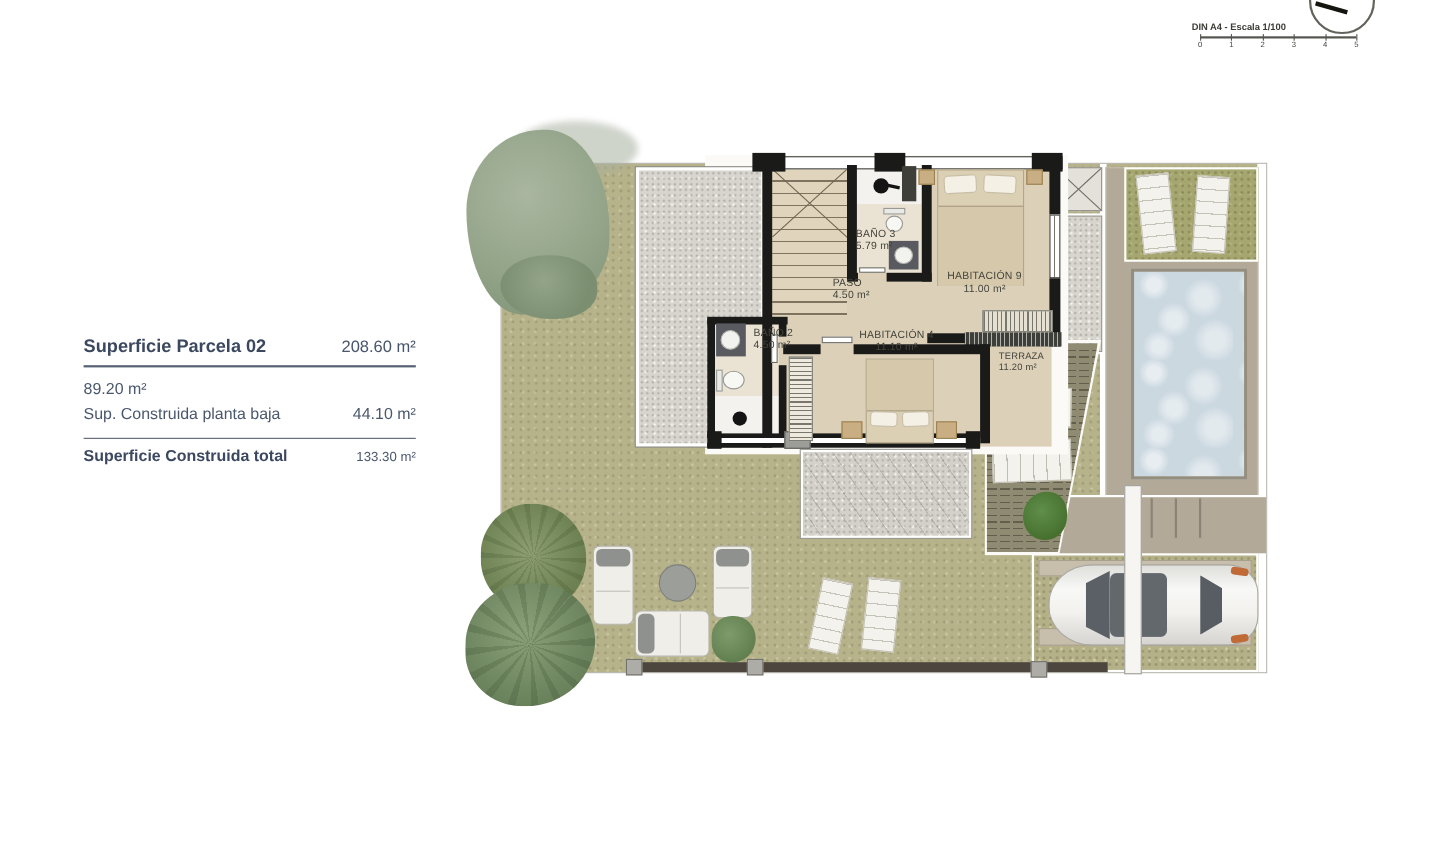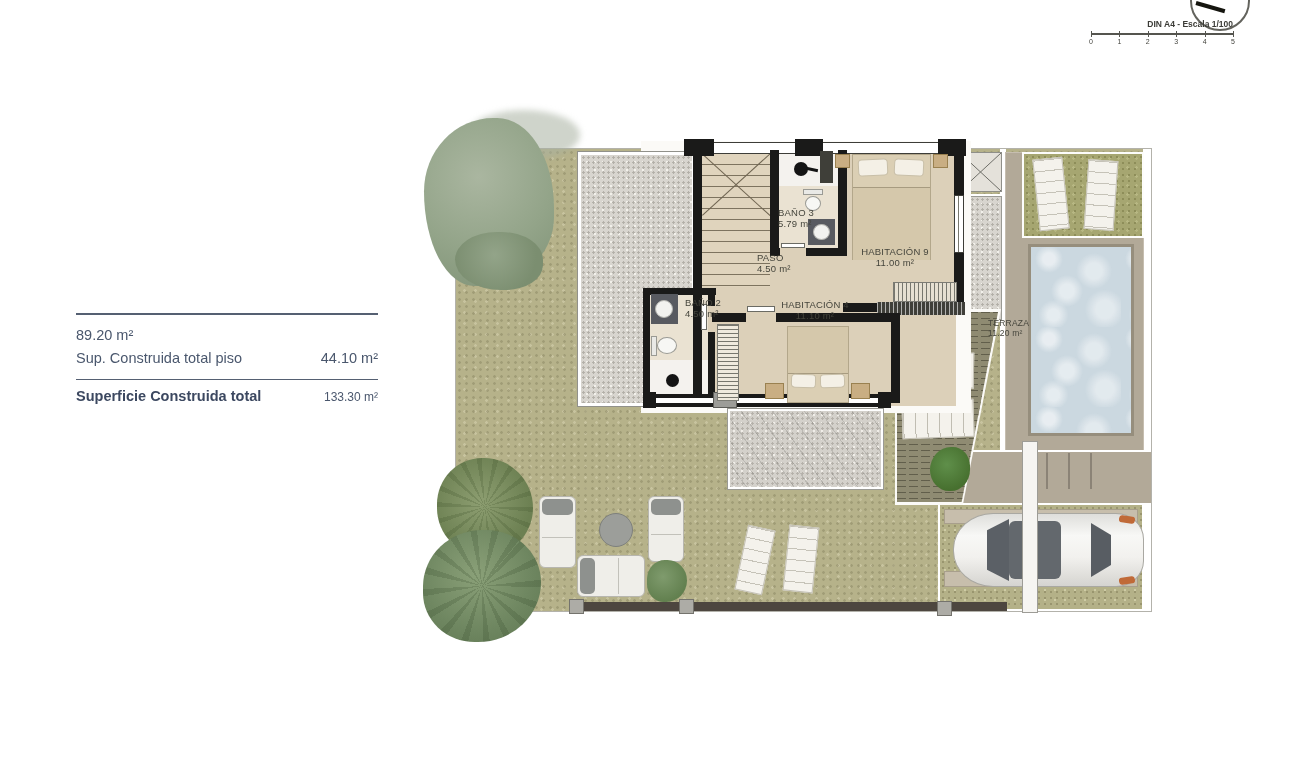--- a/index.html
+++ b/index.html
@@ -67,46 +67,50 @@
   .panel .totval{font-size:12px;color:#4a576d;}
   .panel .note{font-size:14.5px;margin-top:17px;color:#4a576d;}
 </style>
 </head>
 <body>
 
 <div class="canvas">
 
   <div class="abs" style="left:1190px;top:-29px;width:56px;height:56px;border:2px solid #63635d;border-radius:50%;"></div>
   <div class="abs" style="left:1196px;top:1px;width:30px;height:4px;background:#15150f;transform:rotate(16deg);transform-origin:0 50%;"></div>
-  <div class="abs" style="left:1100px;top:19px;width:133px;text-align:right;font-size:8.5px;font-weight:bold;color:#3c3c37;">DIN A4 - Escala 1/100</div>
+  <div class="abs" style="left:1036px;top:19px;width:133px;text-align:right;font-size:8.5px;font-weight:bold;color:#3c3c37;">DIN A4 - Escala 1/100</div>
   <div class="abs" style="left:1091px;top:31px;width:142px;height:16px;">
     <div class="abs" style="left:0;top:2px;width:142px;height:2px;background:#55554f;"></div>
     <div class="abs" style="left:0;top:0;width:1px;height:6px;background:#55554f;"></div>
     <div class="abs" style="left:20%;top:0;width:1px;height:6px;background:#55554f;"></div>
     <div class="abs" style="left:40%;top:0;width:1px;height:6px;background:#55554f;"></div>
     <div class="abs" style="left:60%;top:0;width:1px;height:6px;background:#55554f;"></div>
     <div class="abs" style="left:80%;top:0;width:1px;height:6px;background:#55554f;"></div>
     <div class="abs" style="left:100%;top:0;width:1px;height:6px;background:#55554f;"></div>
     <div class="abs" style="left:0;top:7px;width:100%;height:8px;font-size:7px;color:#44443e;">
       <span class="abs" style="left:0;transform:translateX(-50%);">0</span>
       <span class="abs" style="left:20%;transform:translateX(-50%);">1</span>
       <span class="abs" style="left:40%;transform:translateX(-50%);">2</span>
       <span class="abs" style="left:60%;transform:translateX(-50%);">3</span>
       <span class="abs" style="left:80%;transform:translateX(-50%);">4</span>
       <span class="abs" style="left:100%;transform:translateX(-50%);">5</span>
     </div>
   </div>
 
   <div class="panel">
+    <div class="trow">
+      <span class="title">Superficie Parcela 02</span>
+      <span class="tval">208.60 m²</span>
+    </div>
     <div class="rule"></div>
     <div class="row">
       <span>89.20 m²</span>
     </div>
     <div class="row">
-      <span>Sup. Construida total piso</span>
+      <span>Sup. Construida planta baja</span>
       <span>44.10 m²</span>
     </div>
     <div class="rule2"></div>
     <div class="trow">
       <span class="totlabel">Superficie Construida total</span>
       <span class="totval">133.30 m²</span>
     </div>
   </div>
 
   <div class="abs garden" style="left:456px;top:149px;width:695px;height:462px;"></div>
@@ -232,21 +236,21 @@
     <div>11.00 m²</div>
   </div>
   <div class="rlabel" style="left:685px;top:297px;width:60px;">
     <div>BAÑO 2</div>
     <div>4.50 m²</div>
   </div>
   <div class="rlabel" style="left:762px;top:299px;width:106px;text-align:center;">
     <div>HABITACIÓN 4</div>
     <div>11.10 m²</div>
   </div>
-  <div class="rlabel" style="left:988px;top:318px;width:64px;font-size:8.5px;line-height:10px;">
+  <div class="rlabel" style="left:908px;top:318px;width:64px;font-size:8.5px;line-height:10px;">
     <div>TERRAZA</div>
     <div>11.20 m²</div>
   </div>
 
   <div class="sofa" style="left:539px;top:496px;width:37px;height:72px;">
     <div class="sofaback" style="left:2px;top:2px;width:31px;height:16px;"></div>
     <div class="abs" style="left:2px;top:40px;width:31px;height:1px;background:#c2c1ba;"></div>
   </div>
   <div class="abs" style="left:599px;top:513px;width:34px;height:34px;background:#9c9e9a;border:1px solid #7e807c;border-radius:50%;box-sizing:border-box;"></div>
   <div class="sofa" style="left:648px;top:496px;width:36px;height:66px;">

